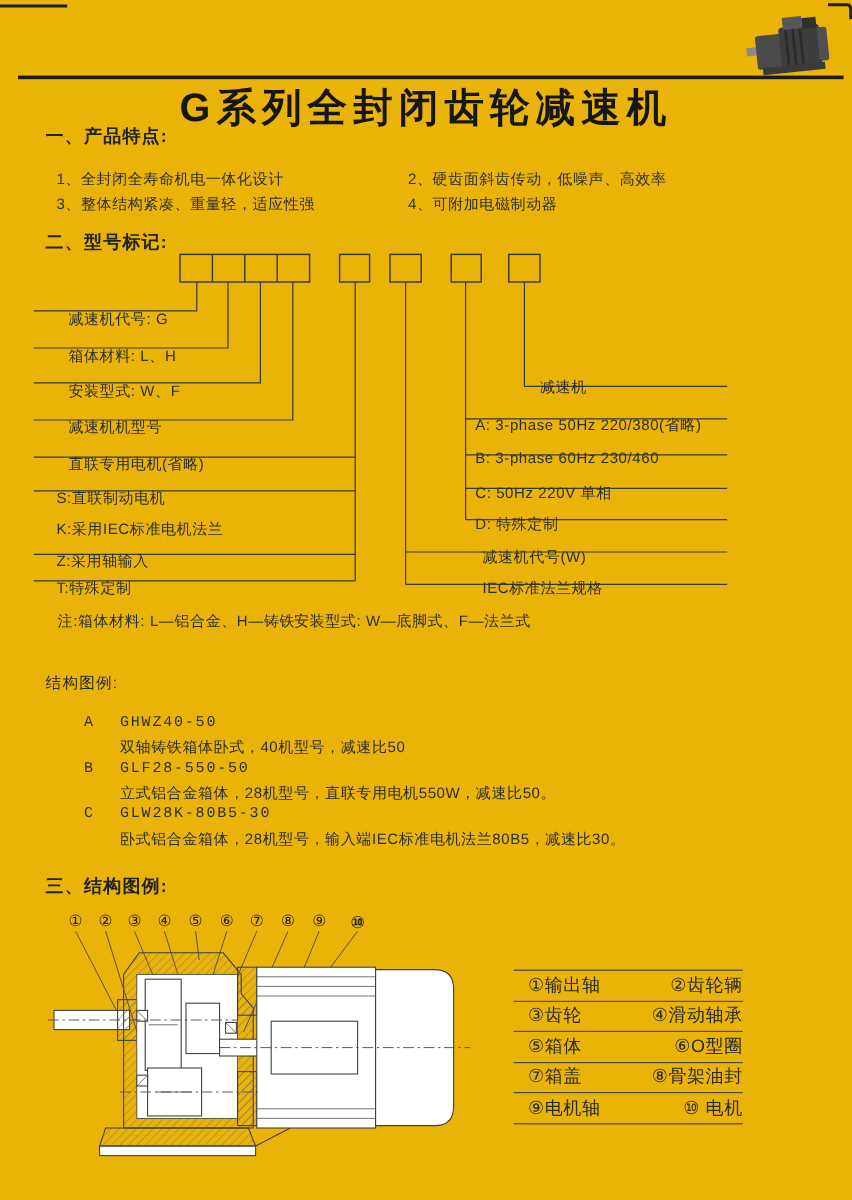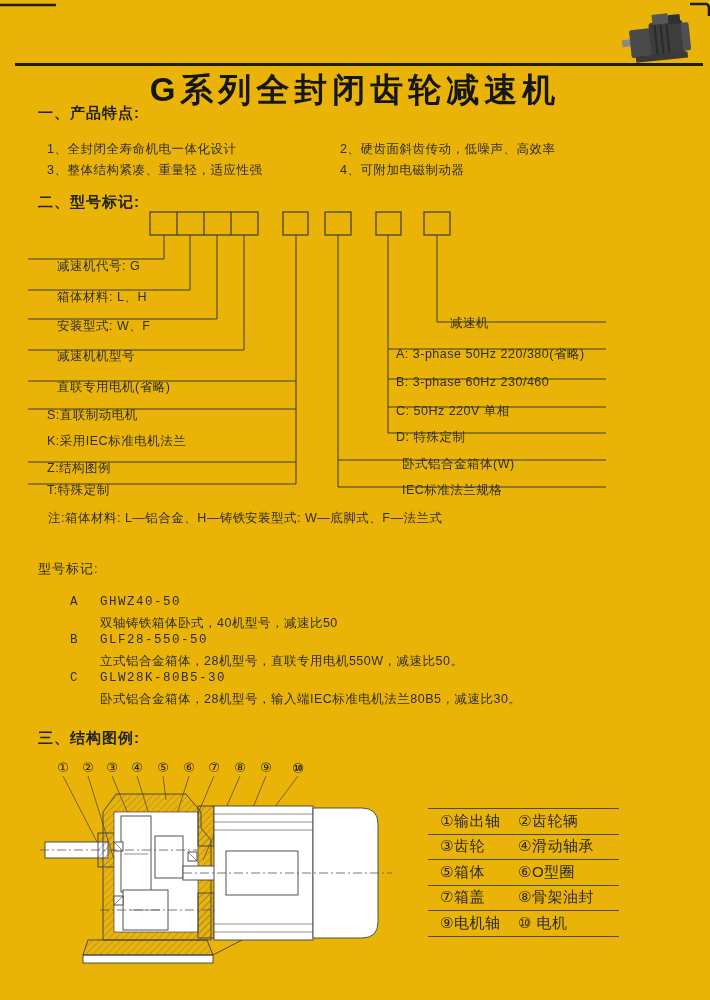--- a/index.html
+++ b/index.html
@@ -18,21 +18,21 @@
   .h2{position:absolute;font-size:15px;font-weight:bold;color:#222;letter-spacing:1px;white-space:nowrap;text-align:right;}
   .h3{position:absolute;font-size:13px;color:#2a2a2a;letter-spacing:1px;white-space:nowrap;}
   .t{position:absolute;font-size:12.5px;color:#2e2e2e;white-space:nowrap;letter-spacing:0.5px;margin-top:12px;}
   .code{letter-spacing:1.5px;font-family:"Liberation Mono","DejaVu Sans Mono",monospace;font-size:12.5px;}
   .callout{position:absolute;top:760px;transform:translateX(-50%);font-size:13px;color:#222;}
   .callout.bold{font-weight:bold;font-size:14px;}
   .ptable{position:absolute;left:428px;top:808px;width:191px;border-top:1px solid #4a4a4a;}
   .prow{display:flex;height:24.5px;border-bottom:1px solid #4a4a4a;align-items:center;}
   .pcell{font-size:15px;color:#2b2b2b;white-space:nowrap;letter-spacing:0.5px;}
   .pcell.c1{width:78px;padding-left:12px;}
-  .pcell.c2{flex:1;}
+  .pcell.c2{flex:1;text-align:right;}
   .photo{position:absolute;left:620px;top:12px;}
 </style>
 </head>
 <body>
 
 <div class="page">
 
   <svg class="bg" width="710" height="1000" viewBox="0 0 710 1000">
     <defs>
       <pattern id="h4" width="5" height="5" patternUnits="userSpaceOnUse" patternTransform="rotate(45)">
@@ -154,44 +154,44 @@
       <rect x="34" y="2" width="16" height="10" fill="#575757"></rect>
       <rect x="50" y="4" width="12" height="9" fill="#303030"></rect>
       <rect x="62" y="13" width="8" height="28" rx="2" fill="#4f4f4f"></rect>
       <rect x="14" y="42" width="52" height="6" fill="#3a3a3a"></rect>
     </g>
   </svg>
 
   <h1 class="title">G系列全封闭齿轮减速机</h1>
   <div class="h2" style="left:38px;top:104px">一、产品特点:</div>
   <div class="h2" style="left:38px;top:193px">二、型号标记:</div>
-  <div class="h3" style="left:38px;top:560px">型号标记:</div>
+  <div class="h3" style="left:38px;top:560px">结构图例:</div>
   <div class="h2" style="left:38px;top:729px">三、结构图例:</div>
 
   <div class="t" style="left:47px;top:129px">1、全封闭全寿命机电一体化设计</div>
   <div class="t" style="left:47px;top:150px">3、整体结构紧凑、重量轻，适应性强</div>
   <div class="t" style="left:340px;top:129px">2、硬齿面斜齿传动，低噪声、高效率</div>
   <div class="t" style="left:340px;top:150px">4、可附加电磁制动器</div>
 
   <div class="t" style="left:57px;top:246px">减速机代号: G</div>
   <div class="t" style="left:57px;top:277px">箱体材料: L、H</div>
   <div class="t" style="left:57px;top:306px">安装型式: W、F</div>
   <div class="t" style="left:57px;top:336px">减速机机型号</div>
   <div class="t" style="left:57px;top:367px">直联专用电机(省略)</div>
   <div class="t" style="left:47px;top:395px">S:直联制动电机</div>
   <div class="t" style="left:47px;top:421px">K:采用IEC标准电机法兰</div>
-  <div class="t" style="left:47px;top:448px">Z:结构图例</div>
+  <div class="t" style="left:47px;top:448px">Z:采用轴输入</div>
   <div class="t" style="left:47px;top:470px">T:特殊定制</div>
 
   <div class="t" style="left:450px;top:303px">减速机</div>
   <div class="t" style="left:396px;top:334px">A: 3-phase 50Hz 220/380(省略)</div>
   <div class="t" style="left:396px;top:363px">B: 3-phase 60Hz 230/460</div>
   <div class="t" style="left:396px;top:391px">C: 50Hz 220V 单相</div>
   <div class="t" style="left:396px;top:417px">D: 特殊定制</div>
-  <div class="t" style="left:402px;top:444px">卧式铝合金箱体(W)</div>
+  <div class="t" style="left:402px;top:444px">减速机代号(W)</div>
   <div class="t" style="left:402px;top:470px">IEC标准法兰规格</div>
 
   <div class="t" style="left:48px;top:498px">注:箱体材料: L—铝合金、H—铸铁</div>
   <div class="t" style="left:245px;top:498px">安装型式: W—底脚式、F—法兰式</div>
 
   <div class="t code" style="left:70px;top:583px">A</div>
   <div class="t code" style="left:100px;top:583px">GHWZ40-50</div>
   <div class="t" style="left:100px;top:603px">双轴铸铁箱体卧式，40机型号，减速比50</div>
   <div class="t code" style="left:70px;top:621px">B</div>
   <div class="t code" style="left:100px;top:621px">GLF28-550-50</div>

